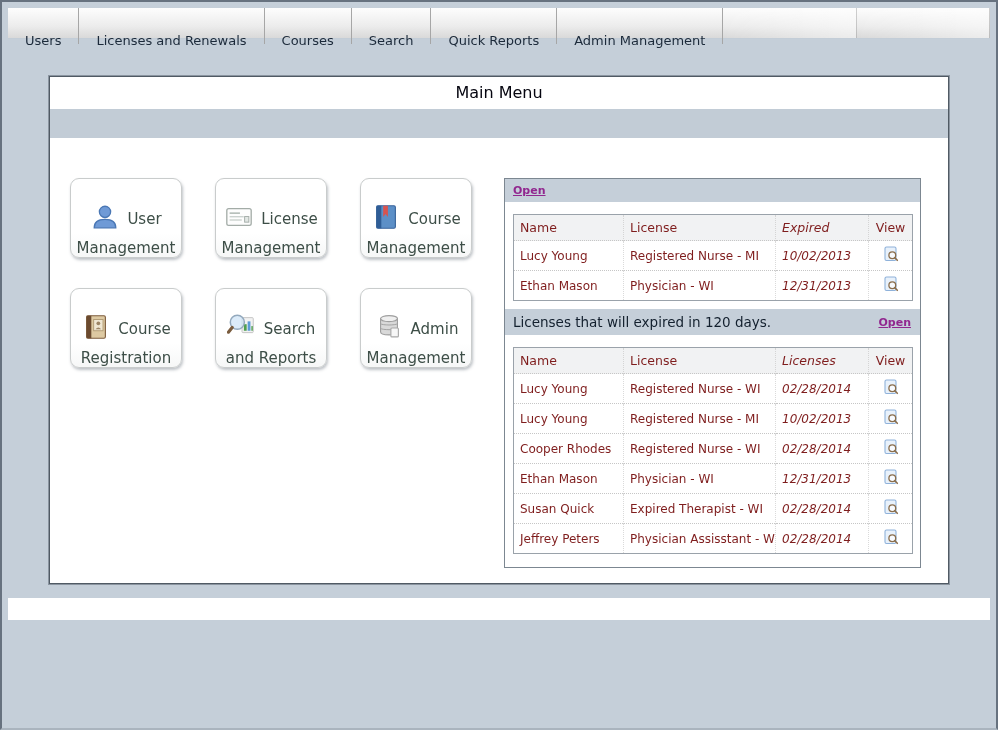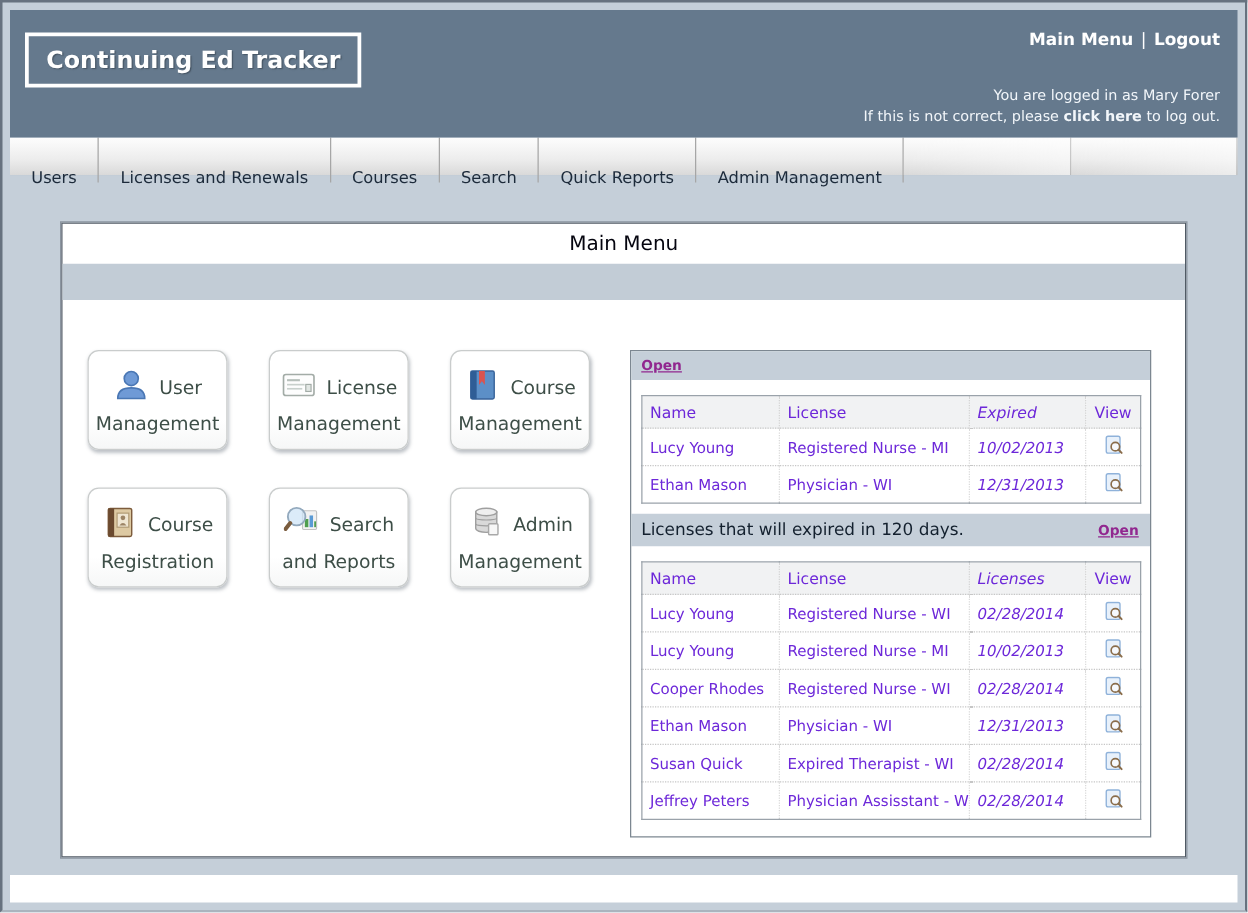--- a/index.html
+++ b/index.html
@@ -93,21 +93,21 @@
     grid-template-columns: repeat(3, 112px);
     gap: 30px 33px;
   }
   .tile {
     width: 112px; height: 80px;
     background: linear-gradient(#ffffff 70%, #f6f7f7);
     border: 1px solid #c9cccc;
     border-radius: 9px;
     box-shadow: 1px 2px 3px rgba(110,120,130,.45);
     display: flex; flex-direction: column;
-    align-items: center; justify-content: center;
+    align-items: center; justify-content: flex-end;
     gap: 3px; cursor: pointer;
   }
   .tile-top { display: flex; align-items: center; gap: 7px; }
   .tile-label { font-size: 15px; color: #3d4e47; }
 
   
   .rpanel {
     width: 417px;
     margin-left: 32px;
     background: #ffffff;
@@ -122,21 +122,21 @@
   .sec-title { font-size: 13.5px; color: #13202e; }
   .open-link {
     font-size: 11px; font-weight: bold;
     color: #91278f; text-decoration: underline; cursor: pointer;
   }
   .lic-table {
     width: 399px;
     margin: 12px 8px 8px 8px;
     border-collapse: collapse;
     border: 1px solid #9aa2aa;
-    font-size: 12px; color: #6d28d9;
+    font-size: 12px; color: #7f1d1d;
     table-layout: fixed;
   }
   .lic-table th {
     background: #f1f2f3;
     font-weight: normal; font-size: 12.5px;
     text-align: left; padding: 5px 6px;
     border-left: 1px dotted #d4d4d4;
   }
   .lic-table td {
     padding: 5px 6px;
@@ -153,30 +153,20 @@
   .view-btn { display: inline-block; cursor: pointer; line-height: 0; }
 
   .white-strip { height: 22px; background: #ffffff; }
 </style>
 </head>
 <body>
 
 <div class="frame">
   <div class="inner">
 
-    <div class="app-header">
-      <div class="logo-box">Continuing Ed Tracker</div>
-      <div class="header-links">
-        <a>Main Menu</a><span class="sep">|</span><a>Logout</a>
-      </div>
-      <div class="login-note">
-        <div>You are logged in as Mary Forer</div>
-        <div><span>If this is not correct, please </span><b>click here</b><span> to log out.</span></div>
-      </div>
-    </div>
 
     <div class="nav-bar">
       <div class="nav-tab">Users</div>
       <div class="nav-tab">Licenses and Renewals</div>
       <div class="nav-tab">Courses</div>
       <div class="nav-tab">Search</div>
       <div class="nav-tab">Quick Reports</div>
       <div class="nav-tab">Admin Management</div>
       <div class="nav-ghost"></div>
       <div class="nav-ghost"></div>

